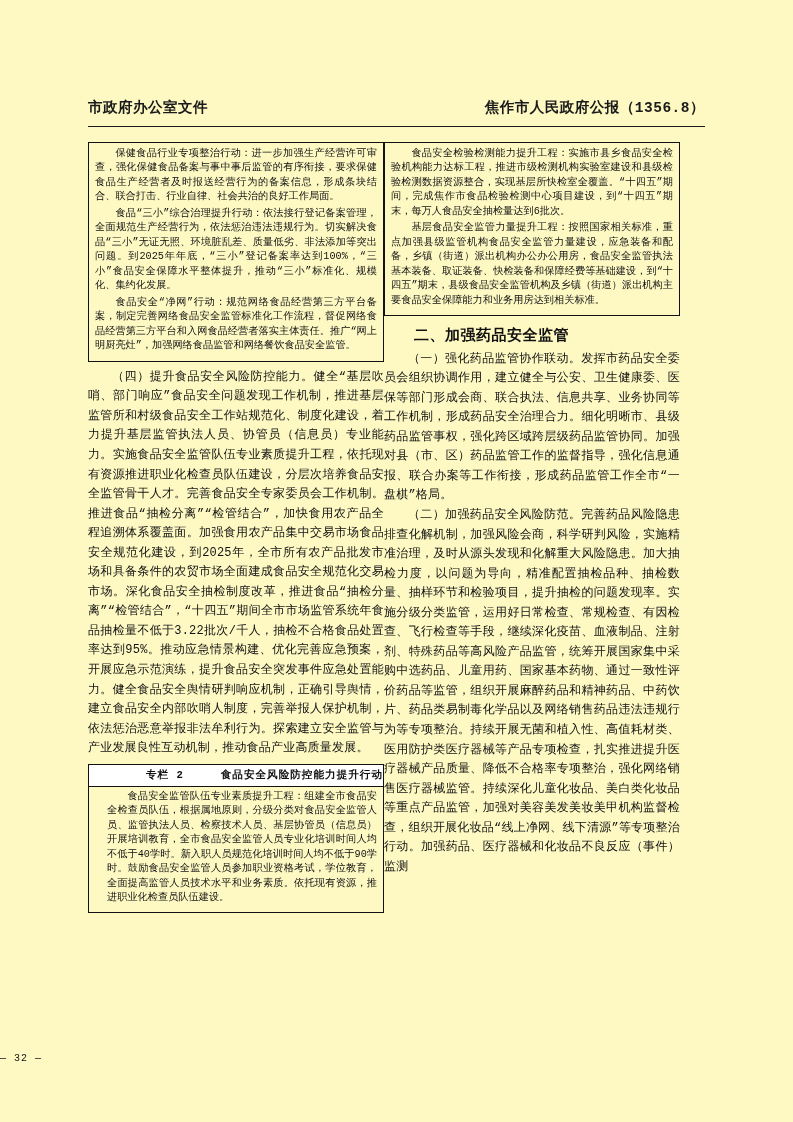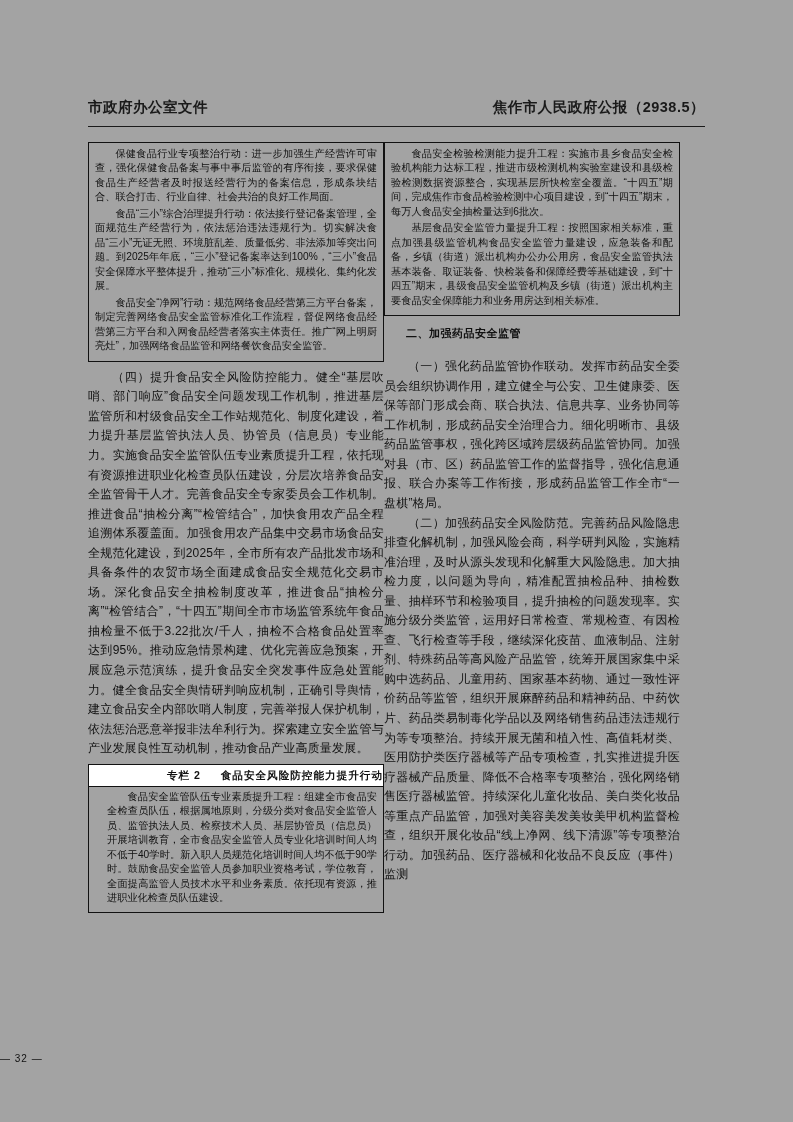--- a/index.html
+++ b/index.html
@@ -3,24 +3,24 @@
 <meta charset="utf-8">
 <style>
   html, body {
     margin: 0;
     padding: 0;
     background: #8a8a8a;
   }
   .page {
     width: 793px;
     height: 1122px;
-    background: #a3a3a3;
+    background: #fef9c3;
     position: relative;
     box-sizing: border-box;
-    font-family: Liberation Sans, sans-serif;
+    font-family: Liberation Mono, monospace;
     overflow: hidden;
   }
   .header {
     position: absolute;
     top: 98px;
     left: 88px;
     right: 88px;
     display: flex;
     justify-content: space-between;
     align-items: flex-end;
@@ -81,22 +81,22 @@
   }
   .box-inner {
     padding: 0 6px;
     margin-left: 12px;
   }
   .box p {
     margin: 0 0 2px 0;
     text-indent: 2em;
   }
   .section-head {
-    margin: 9px 0 14px 0;
-    font-size: 11px;
+    margin: 9px 0 0 0;
+    font-size: 15px;
     font-weight: bold;
     text-indent: 2em;
     letter-spacing: 0.5px;
   }
   .spacer-sm { height: 5px; }
   .footer {
     position: absolute;
     bottom: 58px;
     left: 0;
     right: 4px;
@@ -105,21 +105,21 @@
     letter-spacing: 1px;
   }
 </style>
 </head>
 <body>
 
 <div class="page">
 
   <div class="header">
     <div>市政府办公室文件</div>
-    <div>焦作市人民政府公报（2938.5）</div>
+    <div>焦作市人民政府公报（1356.8）</div>
   </div>
   <div class="header-rule"></div>
 
   <div class="columns">
 
     <div class="col">
 
       <div class="box">
         <p>保健食品行业专项整治行动：进一步加强生产经营许可审查，强化保健食品备案与事中事后监管的有序衔接，要求保健食品生产经营者及时报送经营行为的备案信息，形成条块结合、联合打击、行业自律、社会共治的良好工作局面。</p>
         <p>食品“三小”综合治理提升行动：依法接行登记备案管理，全面规范生产经营行为，依法惩治违法违规行为。切实解决食品“三小”无证无照、环境脏乱差、质量低劣、非法添加等突出问题。到2025年年底，“三小”登记备案率达到100%，“三小”食品安全保障水平整体提升，推动“三小”标准化、规模化、集约化发展。</p>

